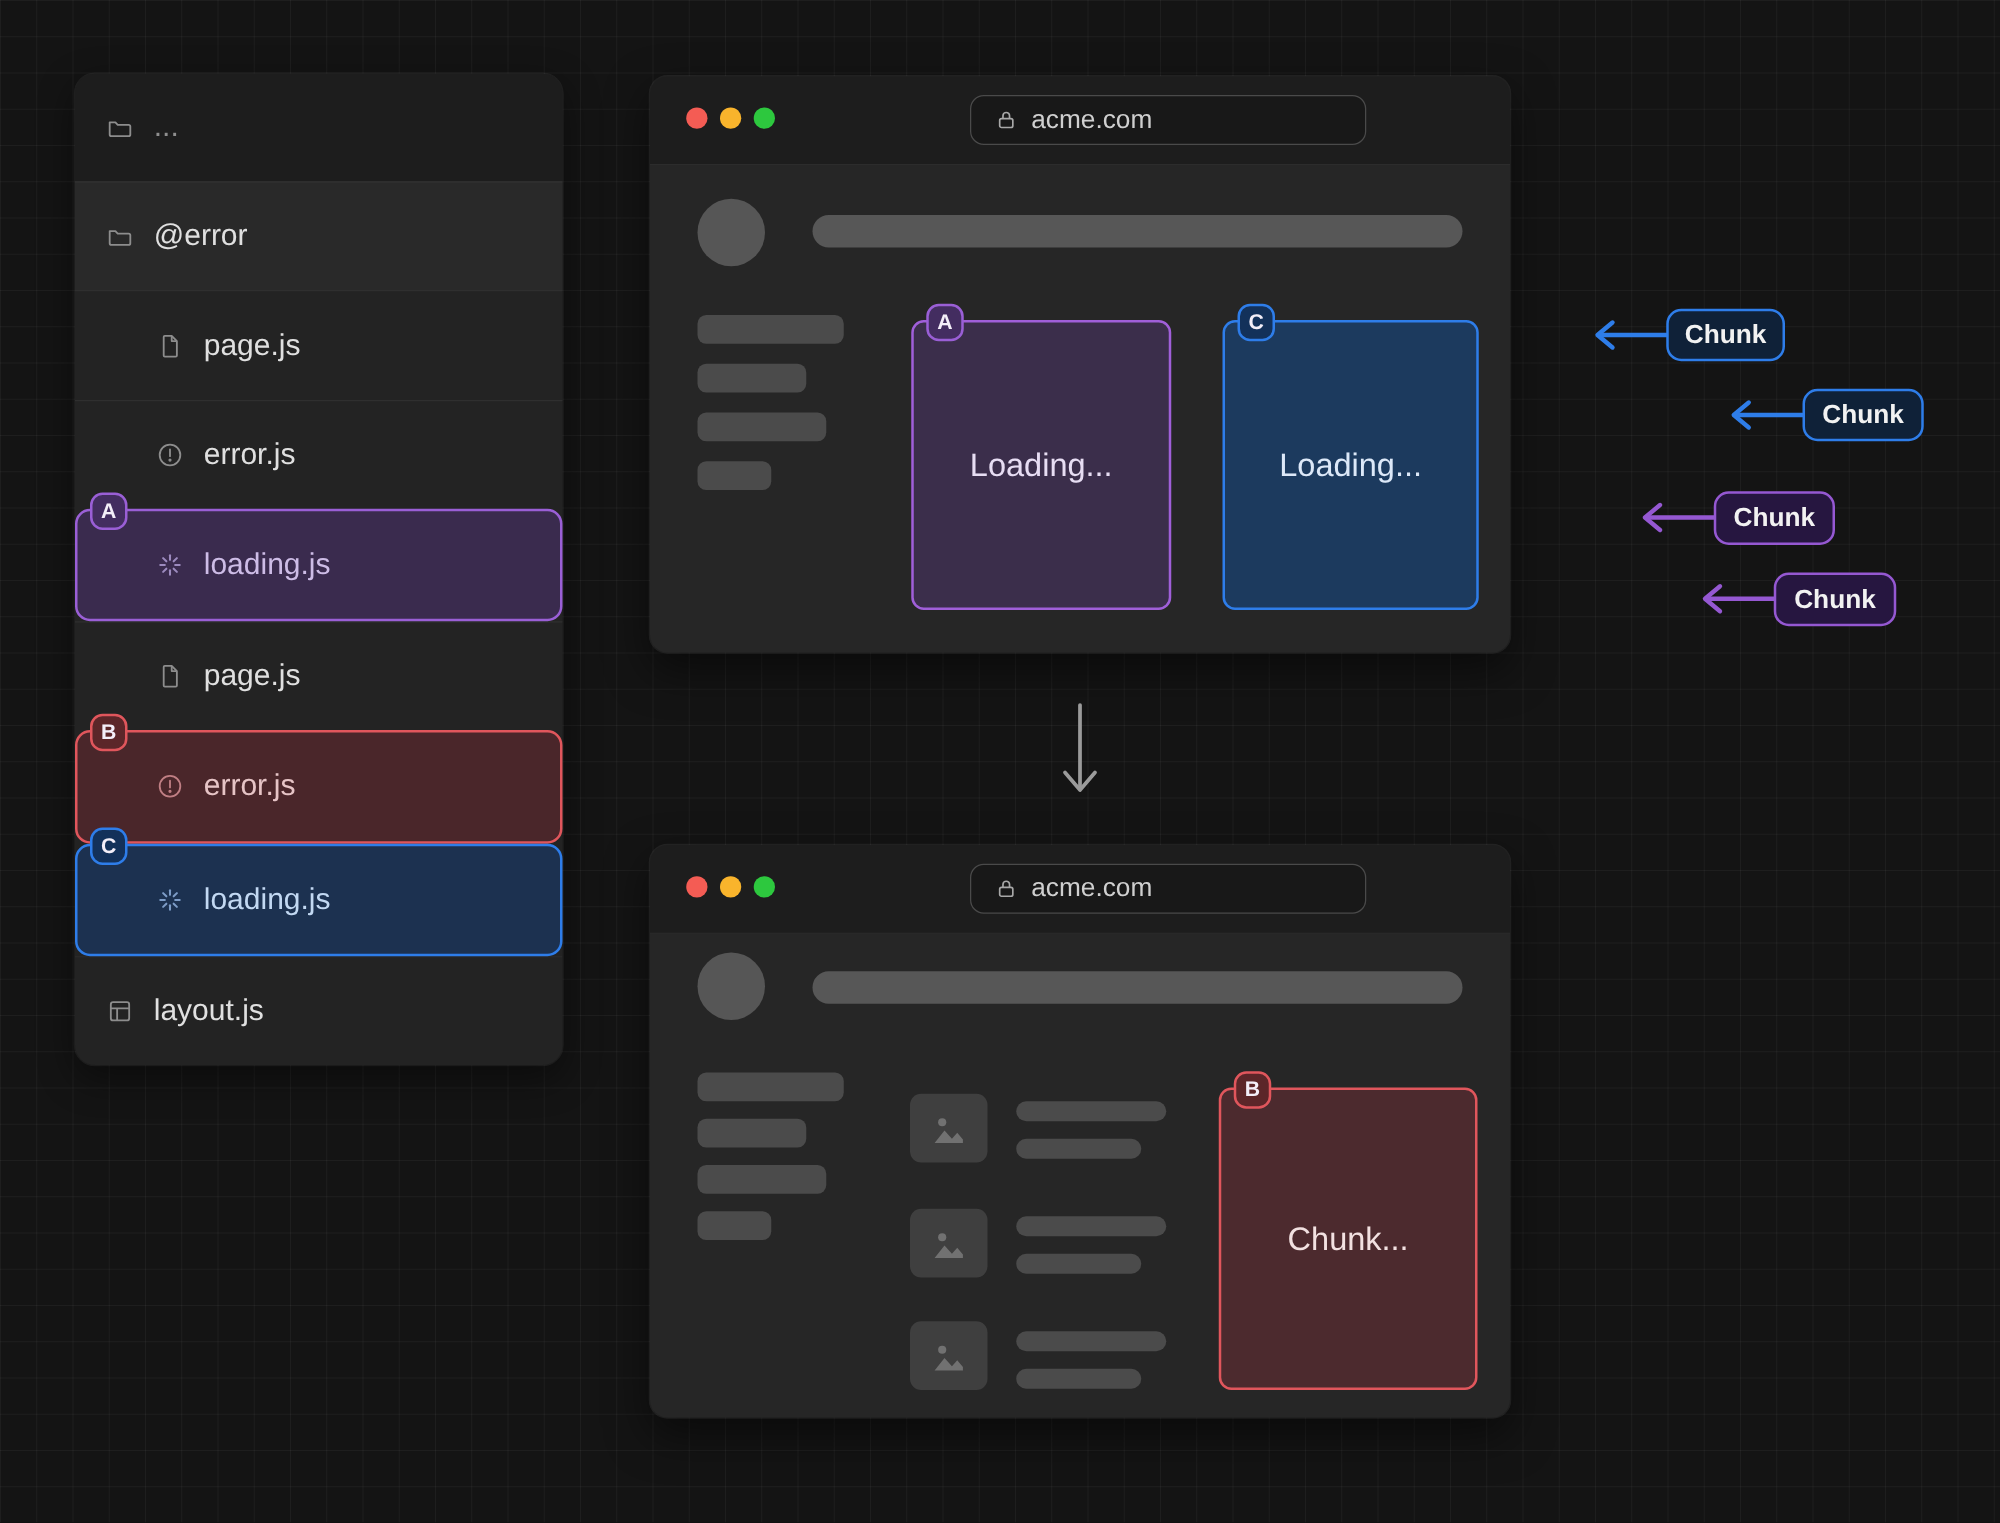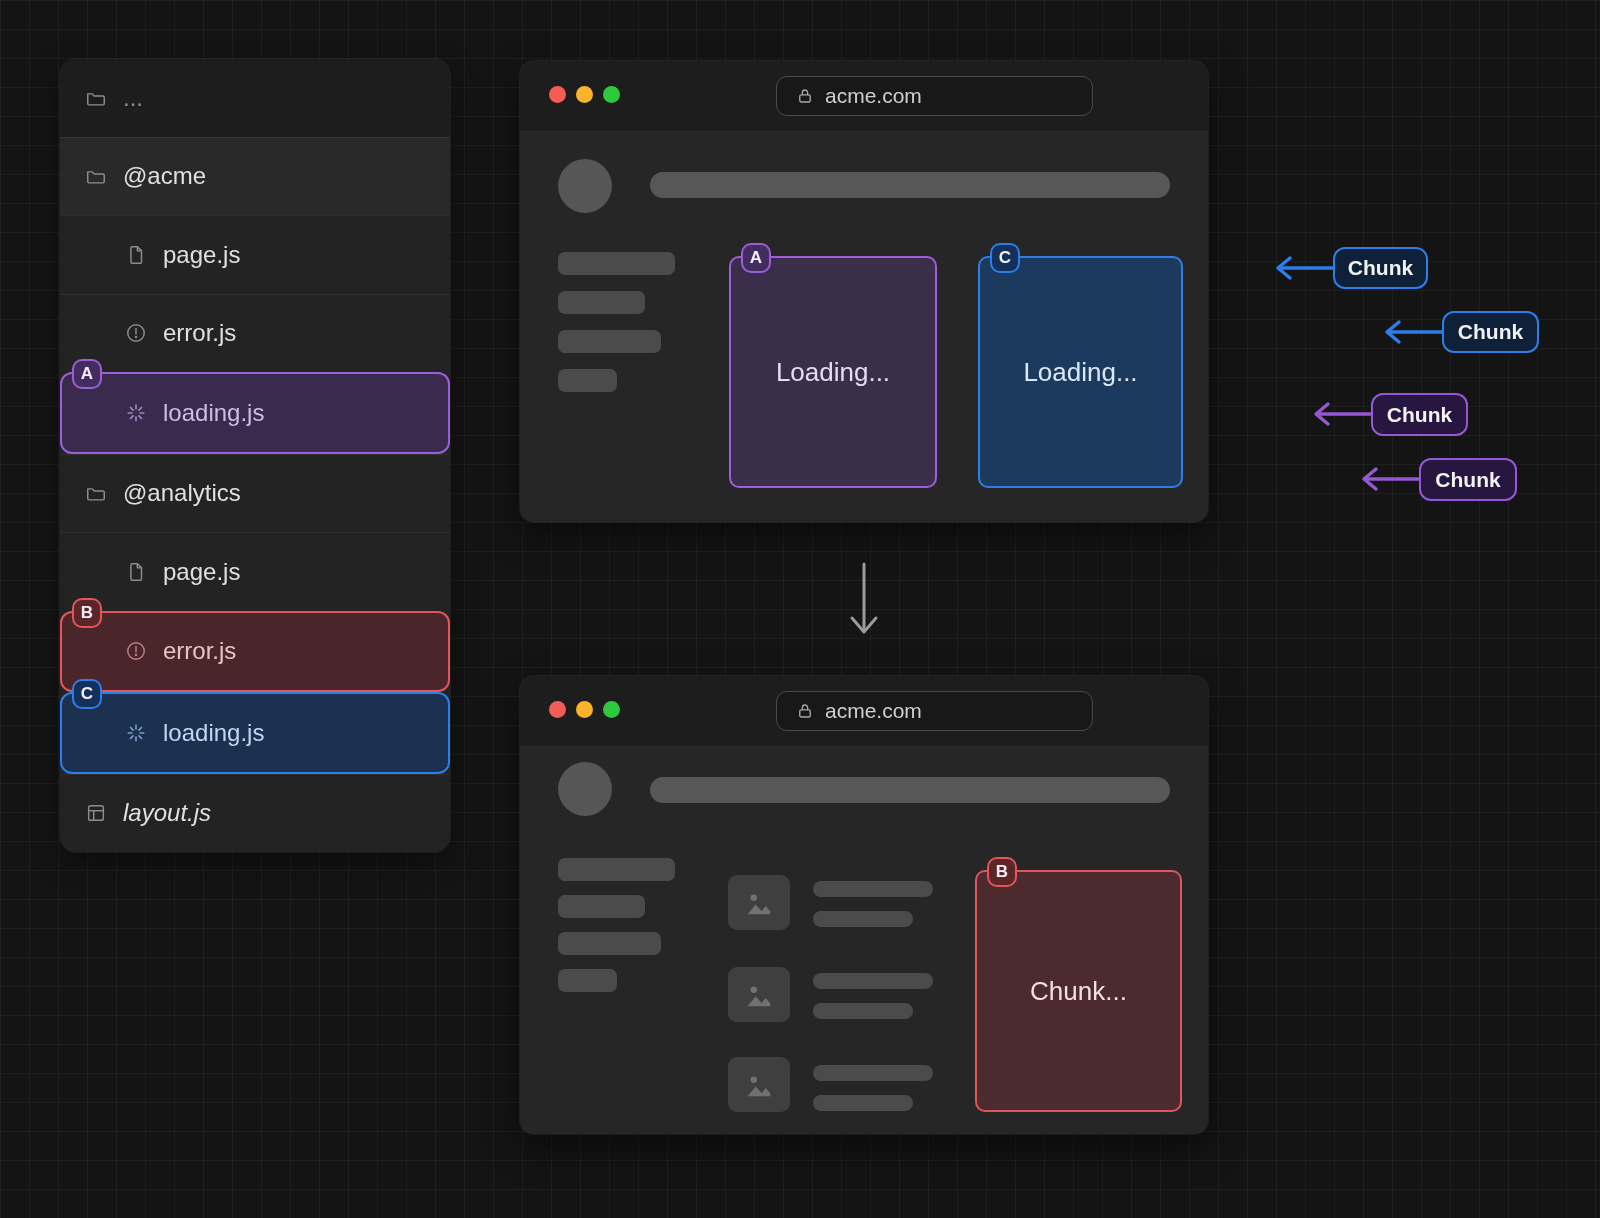--- a/index.html
+++ b/index.html
@@ -23,21 +23,21 @@
     box-shadow:0 0 0 1px rgba(255,255,255,.06), 0 10px 30px rgba(0,0,0,.45);
     display:flex;flex-direction:column;
   }
   .tree-row{
     flex:1;display:flex;align-items:center;gap:16px;
     padding-left:25px;color:#e0e0e0;font-size:24px;
     border-top:1px solid rgba(255,255,255,.055);
     position:relative;box-sizing:border-box;
   }
   .tree-row.first{border-top:none;border-radius:16px 16px 0 0;background:#1d1d1d;color:#8f8f8f;}
-  .tree-row.last{border-radius:0 0 16px 16px;font-style:italic;}
+  .tree-row.last{border-radius:0 0 16px 16px;}
   .tree-row.alt{background:#292929;}
   .tree-row.lvl1{padding-left:65px;}
   .tree-row .t-icon{flex:0 0 auto;color:#8d8d8d;display:flex;}
   .hl{border-radius:12px;z-index:2;}
   .hl-purple{background:#3a2b4e;border:2.5px solid #9a5fd6;color:#cdbce6;}
   .hl-purple .t-icon{color:#9c8bbf;}
   .hl-red{background:#4a262a;border:2.5px solid #e0565c;color:#e6c4c6;}
   .hl-red .t-icon{color:#c07f84;}
   .hl-blue{background:#1c3150;border:2.5px solid #2e7de9;color:#c2d8f2;}
   .hl-blue .t-icon{color:#7d9cc7;}
@@ -117,21 +117,21 @@
       </span>
       <span>...</span>
     </div>
 
     <div class="tree-row alt">
       <span class="t-icon">
         <svg width="22" height="22" viewBox="0 0 24 24" fill="none" stroke="currentColor" stroke-width="1.6" stroke-linejoin="round">
             <path d="M3 7.5h5l2 2.2h9.5A1.5 1.5 0 0 1 21 11.2V18a1.5 1.5 0 0 1-1.5 1.5h-15A1.5 1.5 0 0 1 3 18V7.5z"></path>
           </svg>
       </span>
-      <span>@acme</span>
+      <span>@error</span>
     </div>
 
     <div class="tree-row lvl1">
       <span class="t-icon">
         <svg width="22" height="22" viewBox="0 0 24 24" fill="none" stroke="currentColor" stroke-width="1.6" stroke-linejoin="round">
             <path d="M7.5 3h6L18 7.5V20a1 1 0 0 1-1 1H7.5a1 1 0 0 1-1-1V4a1 1 0 0 1 1-1z"></path>
             <path d="M13.5 3v4.5H18"></path>
           </svg>
       </span>
       <span>page.js</span>
@@ -158,28 +158,20 @@
             <line x1="12" y1="3.5" x2="12" y2="7.5" transform="rotate(135 12 12)"></line>
             <line x1="12" y1="3.5" x2="12" y2="7.5" transform="rotate(180 12 12)"></line>
             <line x1="12" y1="3.5" x2="12" y2="7.5" transform="rotate(225 12 12)"></line>
             <line x1="12" y1="3.5" x2="12" y2="7.5" transform="rotate(270 12 12)"></line>
             <line x1="12" y1="3.5" x2="12" y2="7.5" transform="rotate(315 12 12)"></line>
         </svg>
       </span>
       <span>loading.js</span>
     </div>
 
-    <div class="tree-row">
-      <span class="t-icon">
-        <svg width="22" height="22" viewBox="0 0 24 24" fill="none" stroke="currentColor" stroke-width="1.6" stroke-linejoin="round">
-            <path d="M3 7.5h5l2 2.2h9.5A1.5 1.5 0 0 1 21 11.2V18a1.5 1.5 0 0 1-1.5 1.5h-15A1.5 1.5 0 0 1 3 18V7.5z"></path>
-          </svg>
-      </span>
-      <span>@analytics</span>
-    </div>
 
     <div class="tree-row lvl1">
       <span class="t-icon">
         <svg width="22" height="22" viewBox="0 0 24 24" fill="none" stroke="currentColor" stroke-width="1.6" stroke-linejoin="round">
             <path d="M7.5 3h6L18 7.5V20a1 1 0 0 1-1 1H7.5a1 1 0 0 1-1-1V4a1 1 0 0 1 1-1z"></path>
             <path d="M13.5 3v4.5H18"></path>
           </svg>
       </span>
       <span>page.js</span>
     </div>

